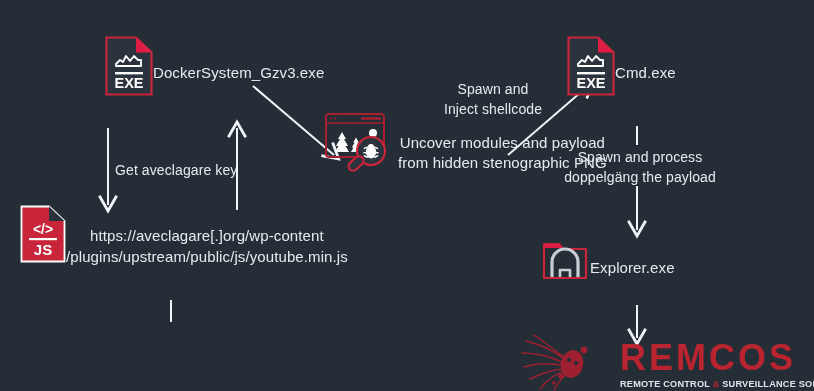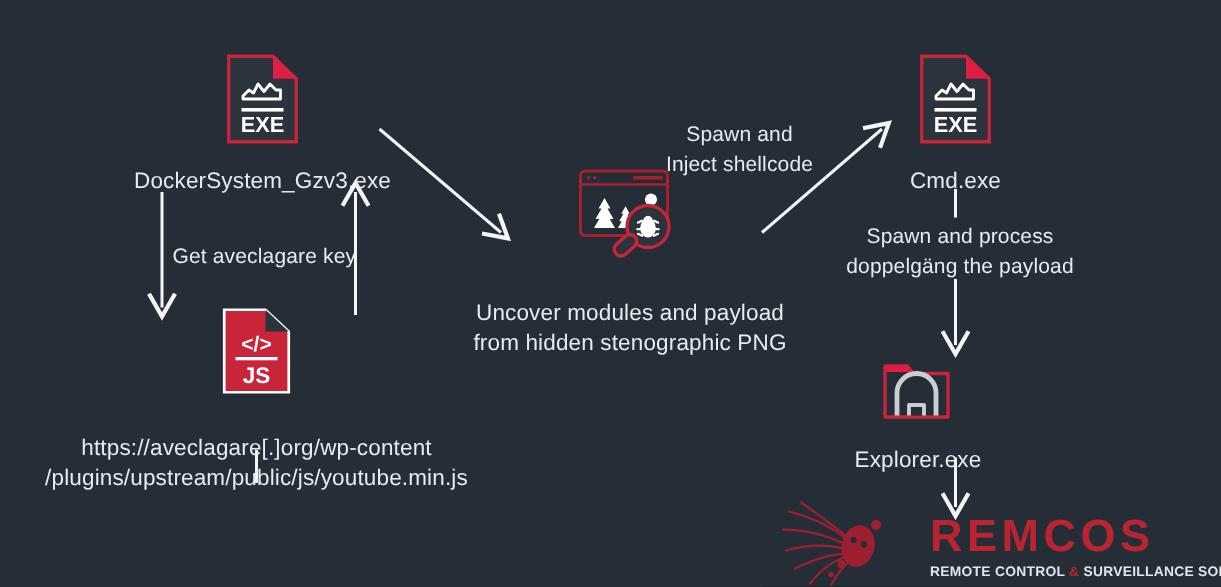--- a/index.html
+++ b/index.html
@@ -12,21 +12,21 @@
     width: 814px;
     height: 391px;
     background: #252d36;
     overflow: hidden;
     font-family: "Liberation Sans", sans-serif;
     color: #e9eef2;
   }
   .node {
     position: absolute;
     display: flex;
-    flex-direction: column;
+    flex-direction: row;
     align-items: center;
   }
   .caption {
     font-size: 15px;
     color: #e6ebf0;
     text-align: center;
     line-height: 1.35;
     letter-spacing: .1px;
     white-space: pre;
   }
@@ -51,21 +51,21 @@
     align-items: center;
   }
   .logo-text {
     display: flex;
     flex-direction: column;
     align-items: flex-start;
     margin-left: 4px;
   }
   .logo-word {
     font-family: "Liberation Sans", sans-serif;
-    font-size: 30px;
+    font-size: 36px;
     font-weight: 700;
     letter-spacing: 3px;
     color: #b8242f;
     line-height: 1;
     -webkit-text-stroke: 0px;
   }
   .logo-tag {
     font-family: "Liberation Sans", sans-serif;
     font-size: 9.2px;
     font-weight: 700;

